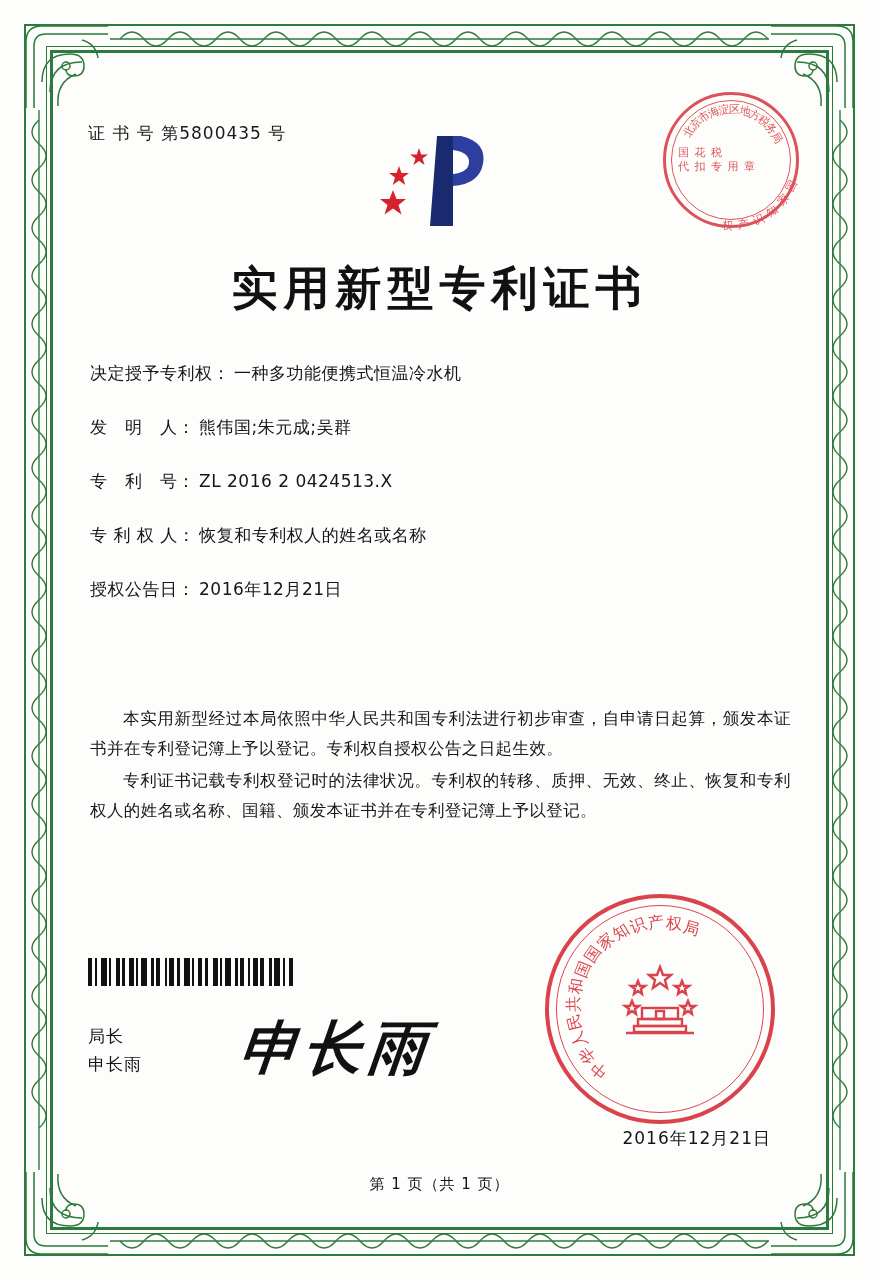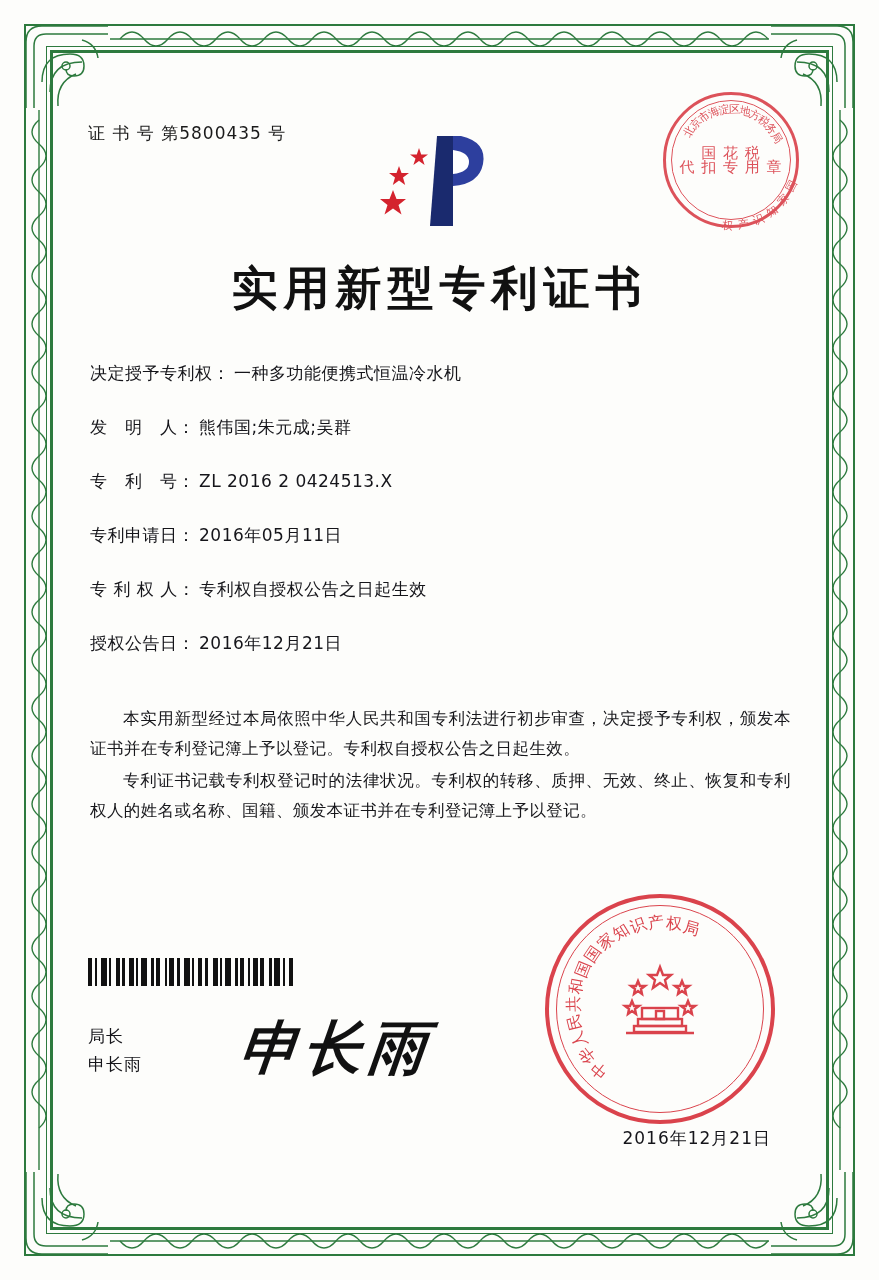--- a/index.html
+++ b/index.html
@@ -96,24 +96,23 @@
     color:#d4232e;
     opacity:.78;
   }
   .stamp-top .ring{
     position:absolute;inset:5px;
     border:1px solid #d4232e;
     border-radius:50%;
   }
   .stamp-top .st-center{
     position:absolute;
-    left:0;right:0;top:50%;
+    left:12px;right:0;top:50%;
     transform:translateY(-50%);
-    text-align:center;
-    font-size:15px;
+    font-size:11px;
     line-height:14px;
     letter-spacing:1px;
   }
   .circ-text{
     position:absolute;inset:0;
   }
   .circ-text span{
     position:absolute;
     left:50%;top:50%;
     font-size:11px;
@@ -375,35 +374,31 @@
       </div>
       <div class="frow">
         <span class="flabel">发　明　人：</span>
         <span class="fvalue">熊伟国;朱元成;吴群</span>
       </div>
       <div class="frow">
         <span class="flabel">专　利　号：</span>
         <span class="fvalue">ZL 2016 2 0424513.X</span>
       </div>
       <div class="frow">
-        <span class="flabel">专利申请日：</span>
-        <span class="fvalue">2016年05月11日</span>
-      </div>
-      <div class="frow">
         <span class="flabel">专 利 权 人：</span>
-        <span class="fvalue">专利权自授权公告之日起生效</span>
+        <span class="fvalue">恢复和专利权人的姓名或名称</span>
       </div>
       <div class="frow">
         <span class="flabel">授权公告日：</span>
         <span class="fvalue">2016年12月21日</span>
       </div>
     </div>
 
     <div class="paras">
-      <p>本实用新型经过本局依照中华人民共和国专利法进行初步审查，决定授予专利权，颁发本证书并在专利登记簿上予以登记。专利权自授权公告之日起生效。</p>
+      <p>本实用新型经过本局依照中华人民共和国专利法进行初步审查，自申请日起算，颁发本证书并在专利登记簿上予以登记。专利权自授权公告之日起生效。</p>
       <p>专利证书记载专利权登记时的法律状况。专利权的转移、质押、无效、终止、恢复和专利权人的姓名或名称、国籍、颁发本证书并在专利登记簿上予以登记。</p>
     </div>
 
     <div class="barcode">
       <i style="width:4px"></i>
         <i style="width:3px;background:transparent"></i>
       <i style="width:2px"></i>
         <i style="width:4px;background:transparent"></i>
       <i style="width:6px"></i>
         <i style="width:2px;background:transparent"></i>
@@ -499,15 +494,16 @@
             <rect x="30" y="47" width="36" height="11"></rect>
             <rect x="44" y="50" width="8" height="8"></rect>
             <path d="M14 72 h68"></path>
           </g>
         </svg>
       </div>
     </div>
 
     <div class="issue-date">2016年12月21日</div>
 
+    <div class="page-foot">第 1 页（共 1 页）</div>
 
   </div>
 </div>
 
 </body></html>

